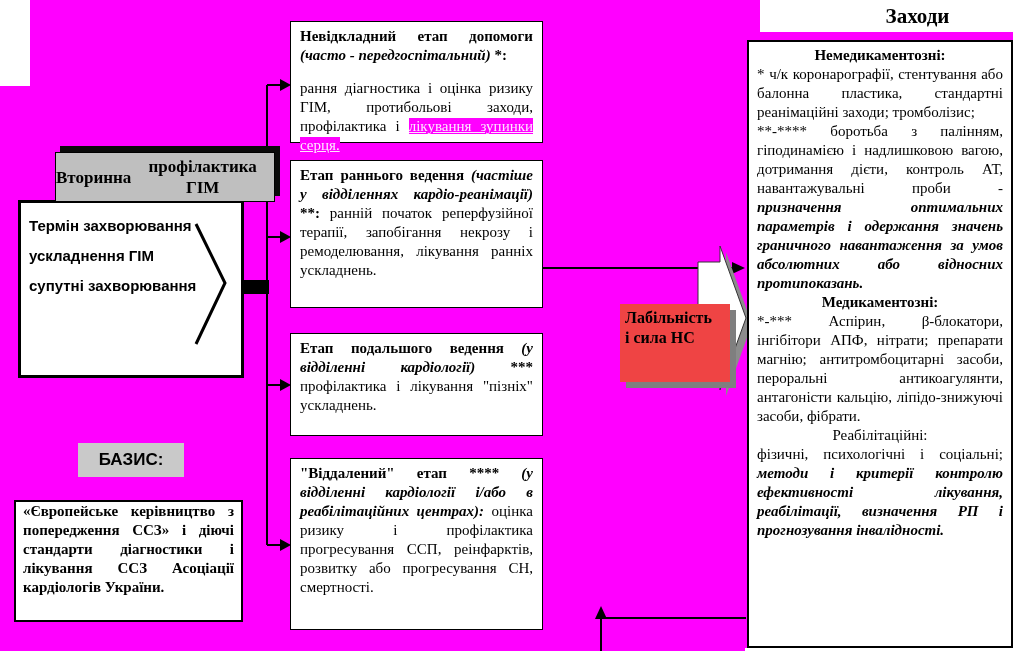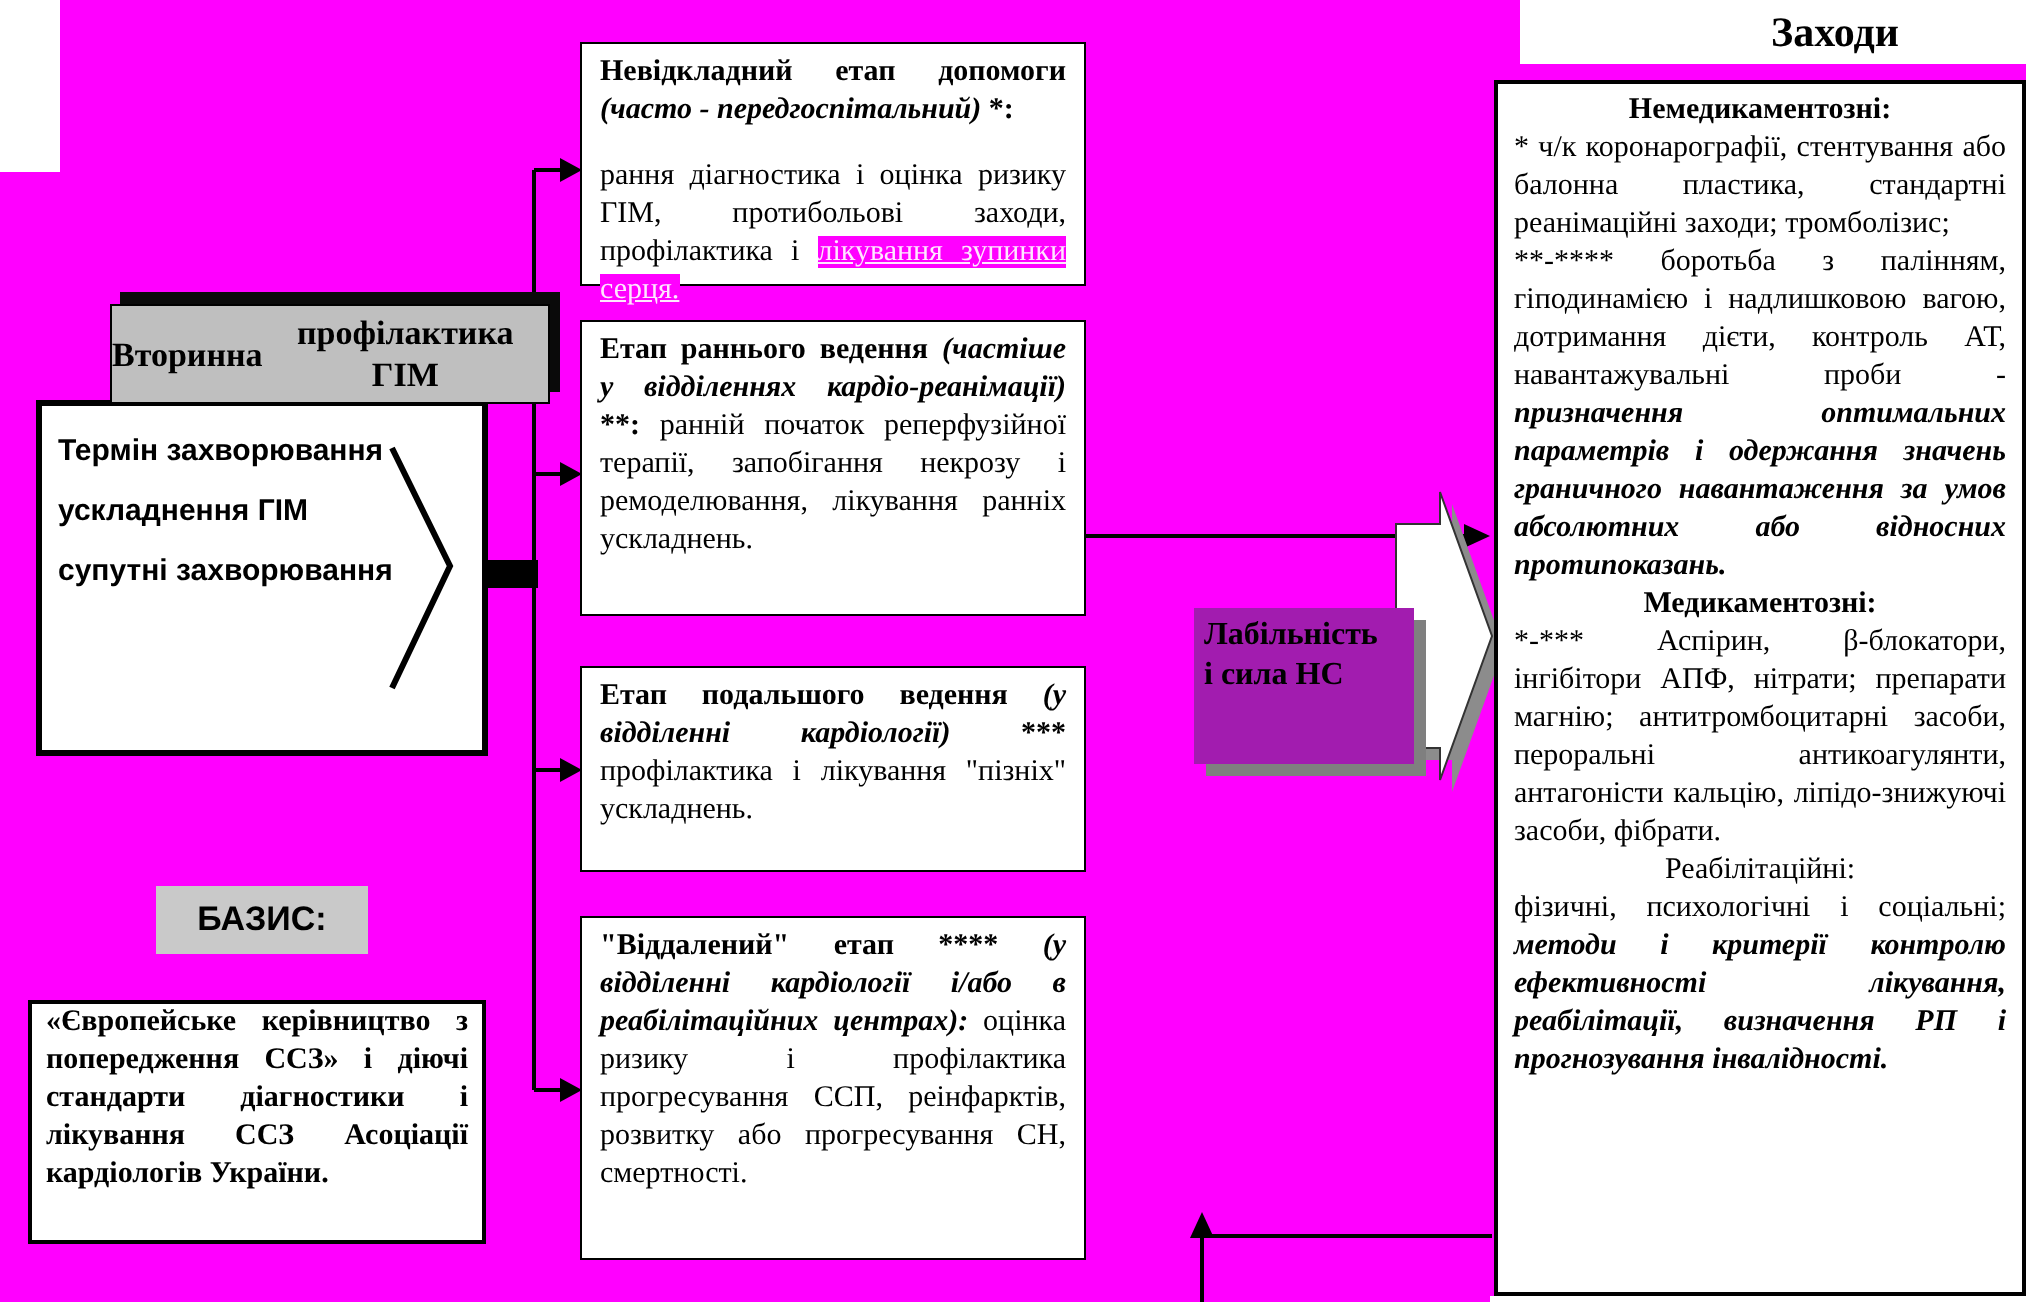--- a/index.html
+++ b/index.html
@@ -55,22 +55,22 @@
     font-size:15px;line-height:19px;text-align:justify;z-index:2;
   }
   .stage-box p{margin:0;}
   .b{font-weight:bold;}
   .i{font-style:italic;font-weight:bold;}
   .bi{font-weight:bold;font-style:italic;}
   .gap-top{margin-top:14px !important;}
   .hl-link{background:#ff00ff;color:#ffe6ff;text-decoration:underline;cursor:pointer;}
   
   .lability-box{
-    left:597px;top:304px;width:100px;height:70px;
-    background:#a21caf;box-shadow:6px 6px 0 #7f7f7f;
+    left:620px;top:304px;width:100px;height:70px;
+    background:#ef4444;box-shadow:6px 6px 0 #7f7f7f;
     padding:4px 5px;box-sizing:content-box;
     font-weight:bold;font-size:16px;line-height:20px;
     overflow-wrap:anywhere;z-index:3;
   }
   
   .measures-panel{
     left:747px;top:40px;width:266px;height:608px;
     background:#fff;border:2px solid #000;box-sizing:border-box;
     padding:4px 8px;font-size:15px;line-height:19px;text-align:justify;
     z-index:2;

